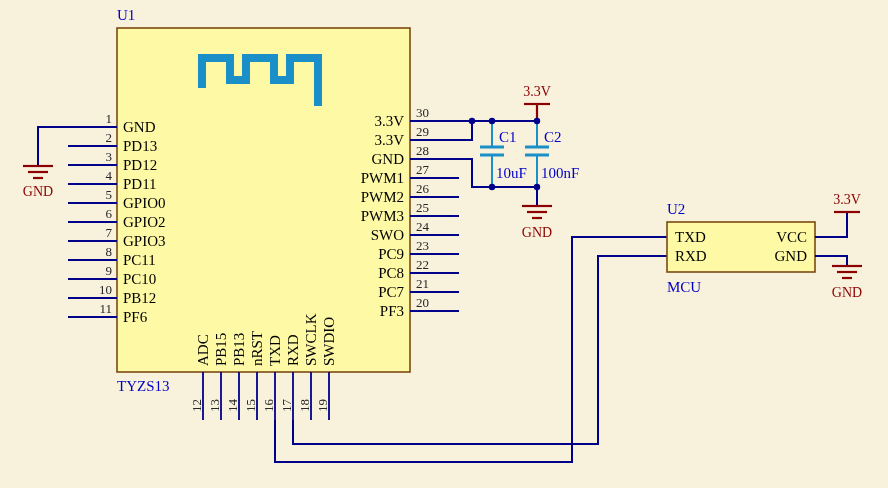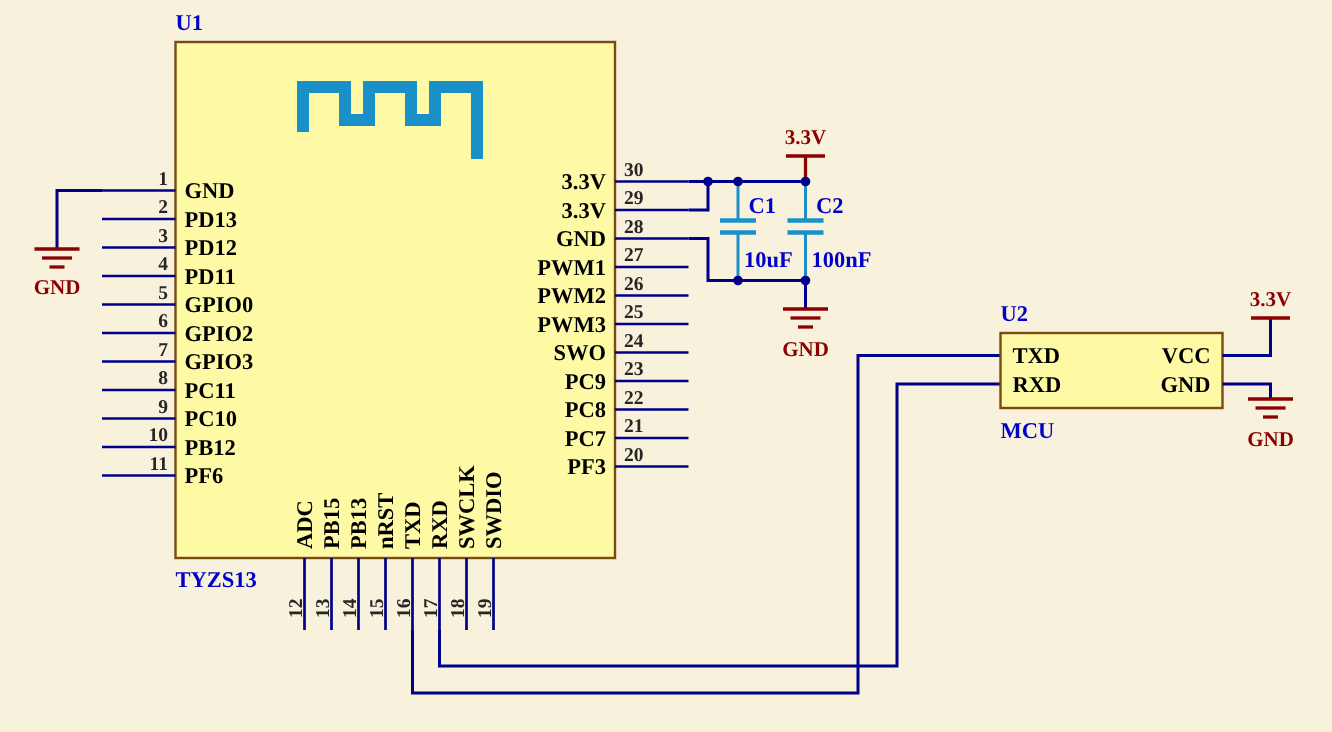--- a/index.html
+++ b/index.html
@@ -1,16 +1,16 @@
 <!DOCTYPE html>
 <html><head>
 <meta charset="utf-8">
 <style>
   html,body{margin:0;padding:0;background:#F8F1DC;}
-  .stage{position:relative;width:888px;height:488px;overflow:hidden;font-weight:bold;}
+  .stage{position:relative;width:888px;height:488px;overflow:hidden;}
   svg{display:block;}
   .bg{fill:#F8F1DC;}
   .body{fill:#FDF9A5;stroke:#7B4A12;stroke-width:1.6;}
   .wire{fill:none;stroke:#00008B;stroke-width:2;}
   .stub{stroke:#00008B;stroke-width:1.8;}
   .antenna{fill:none;stroke:#1B8FC8;stroke-width:8;}
   .teal line{stroke:#1B8FC8;stroke-width:2;}
   .teal .plate{stroke-width:3;}
   .maroonStroke line, line.maroonStroke{stroke:#8B0000;stroke-width:2.2;}
   .dot circle{fill:#00008B;}

